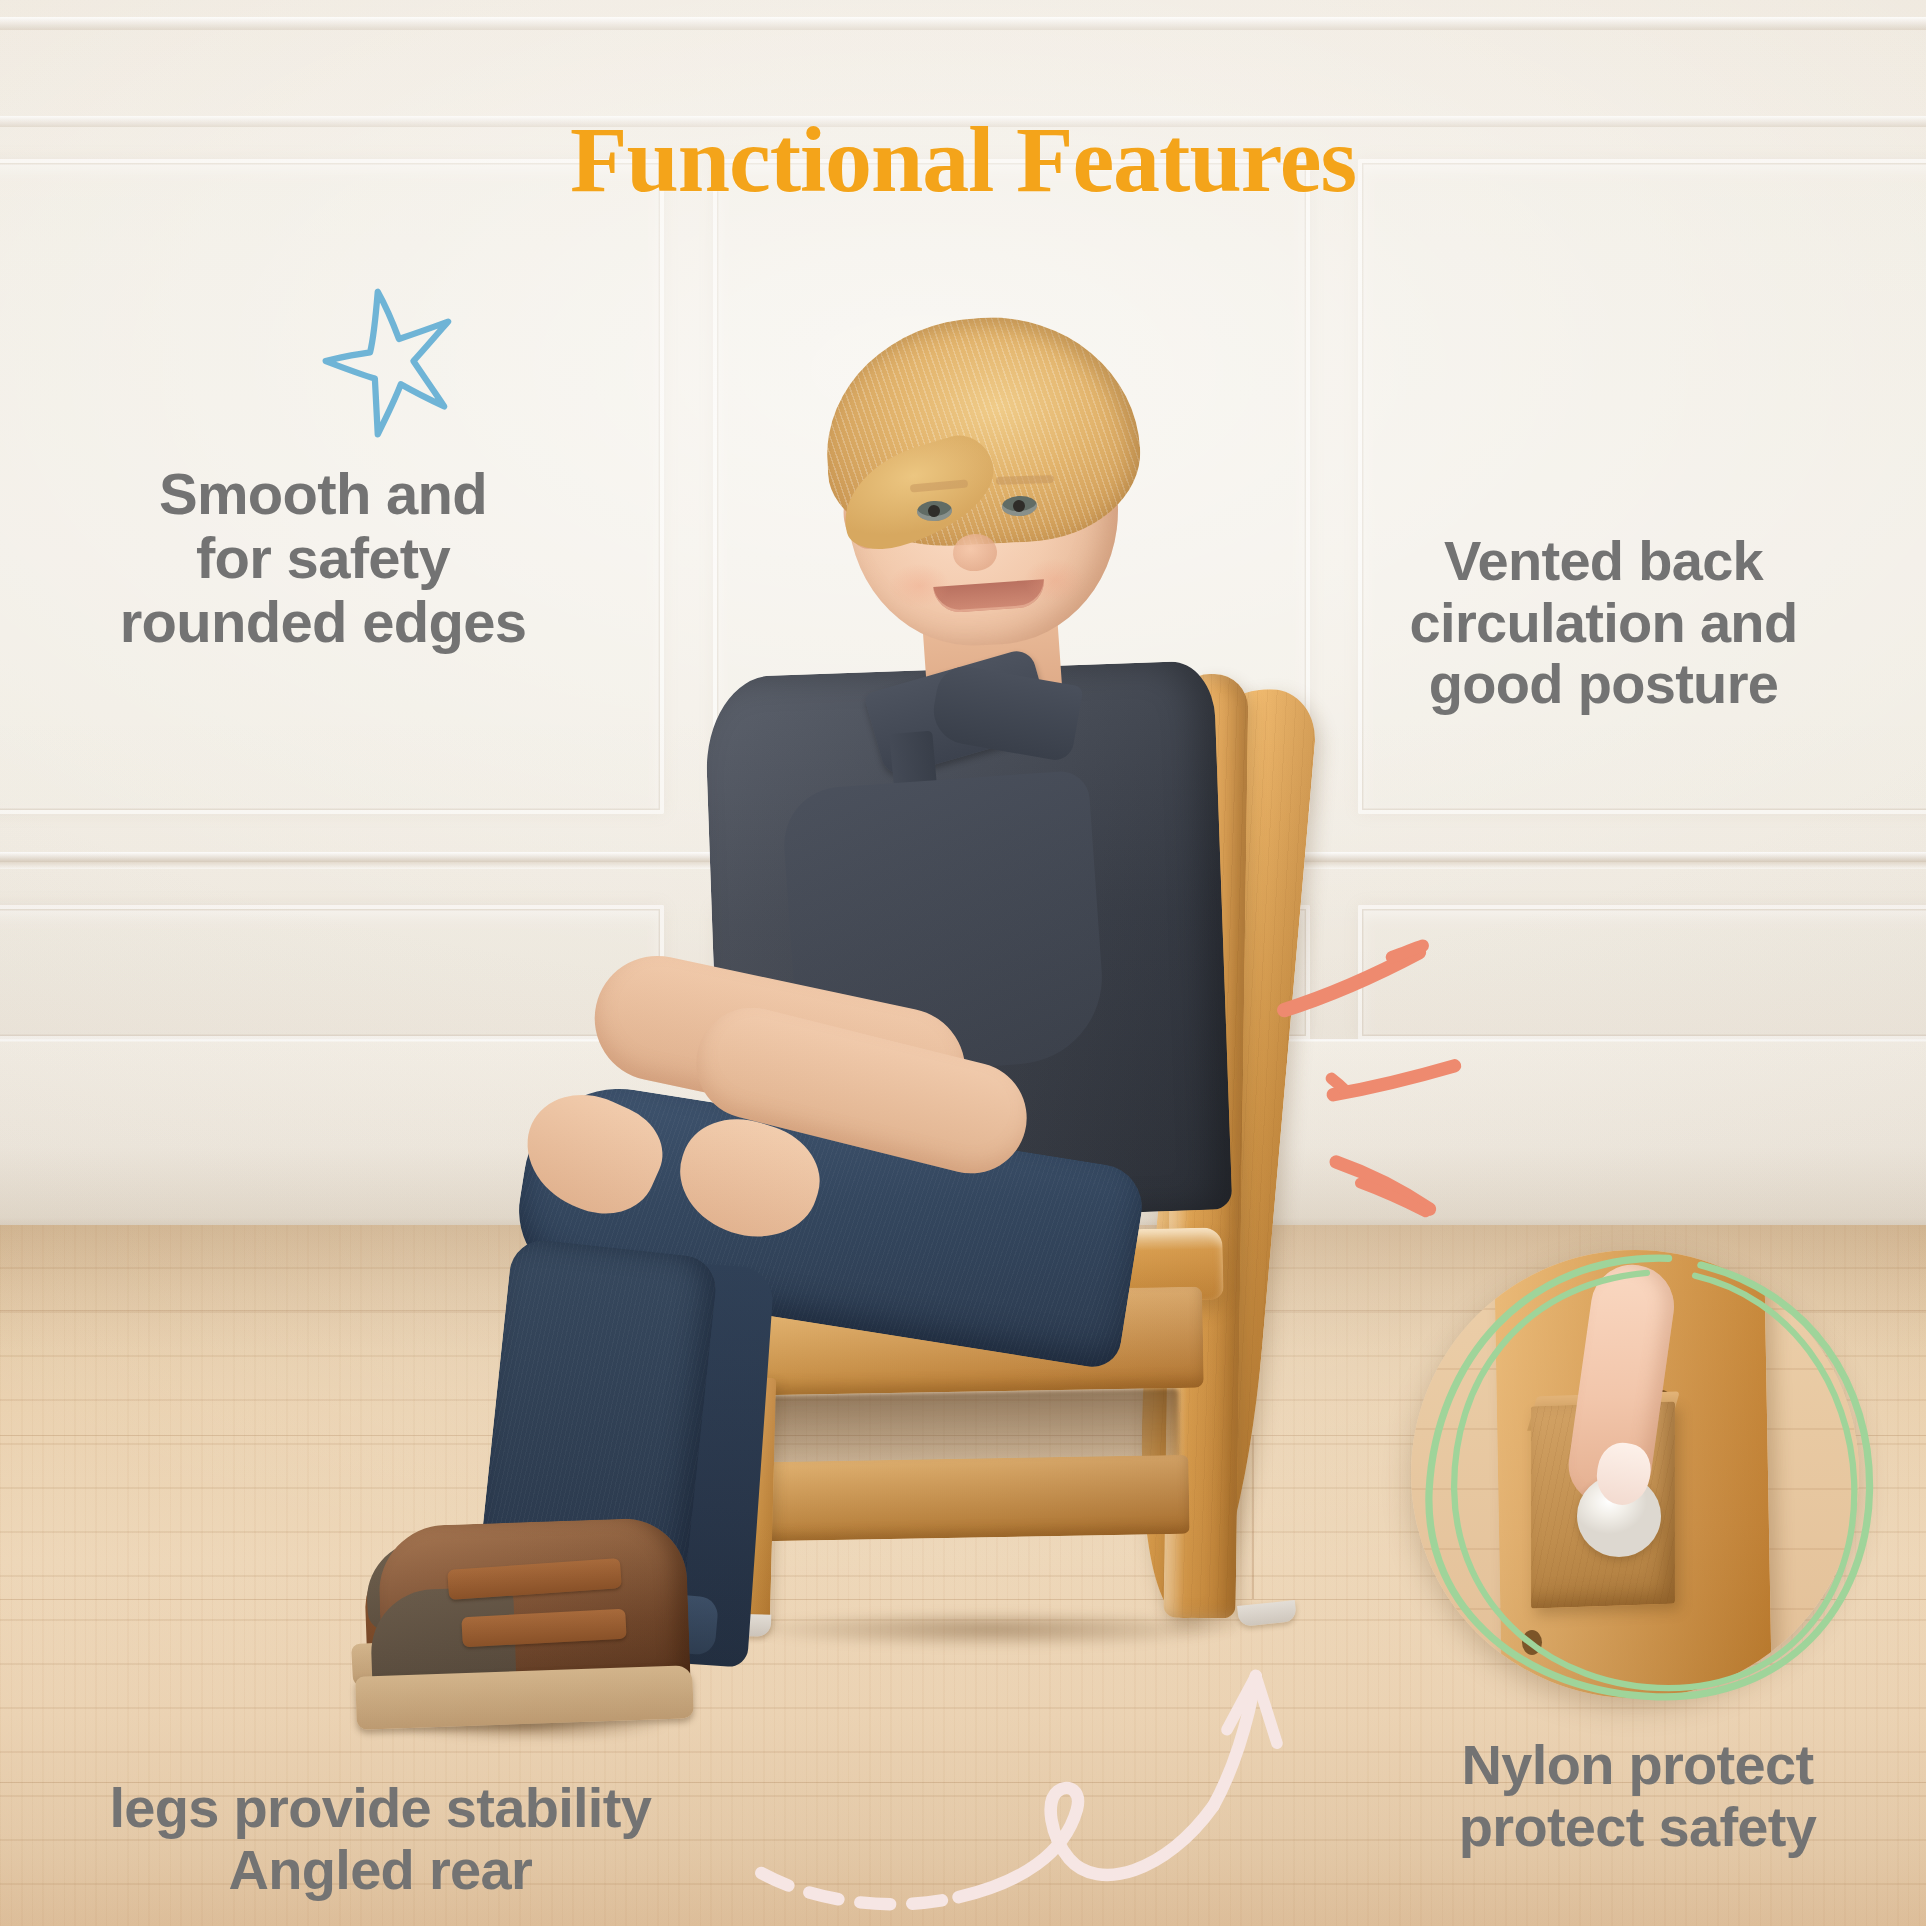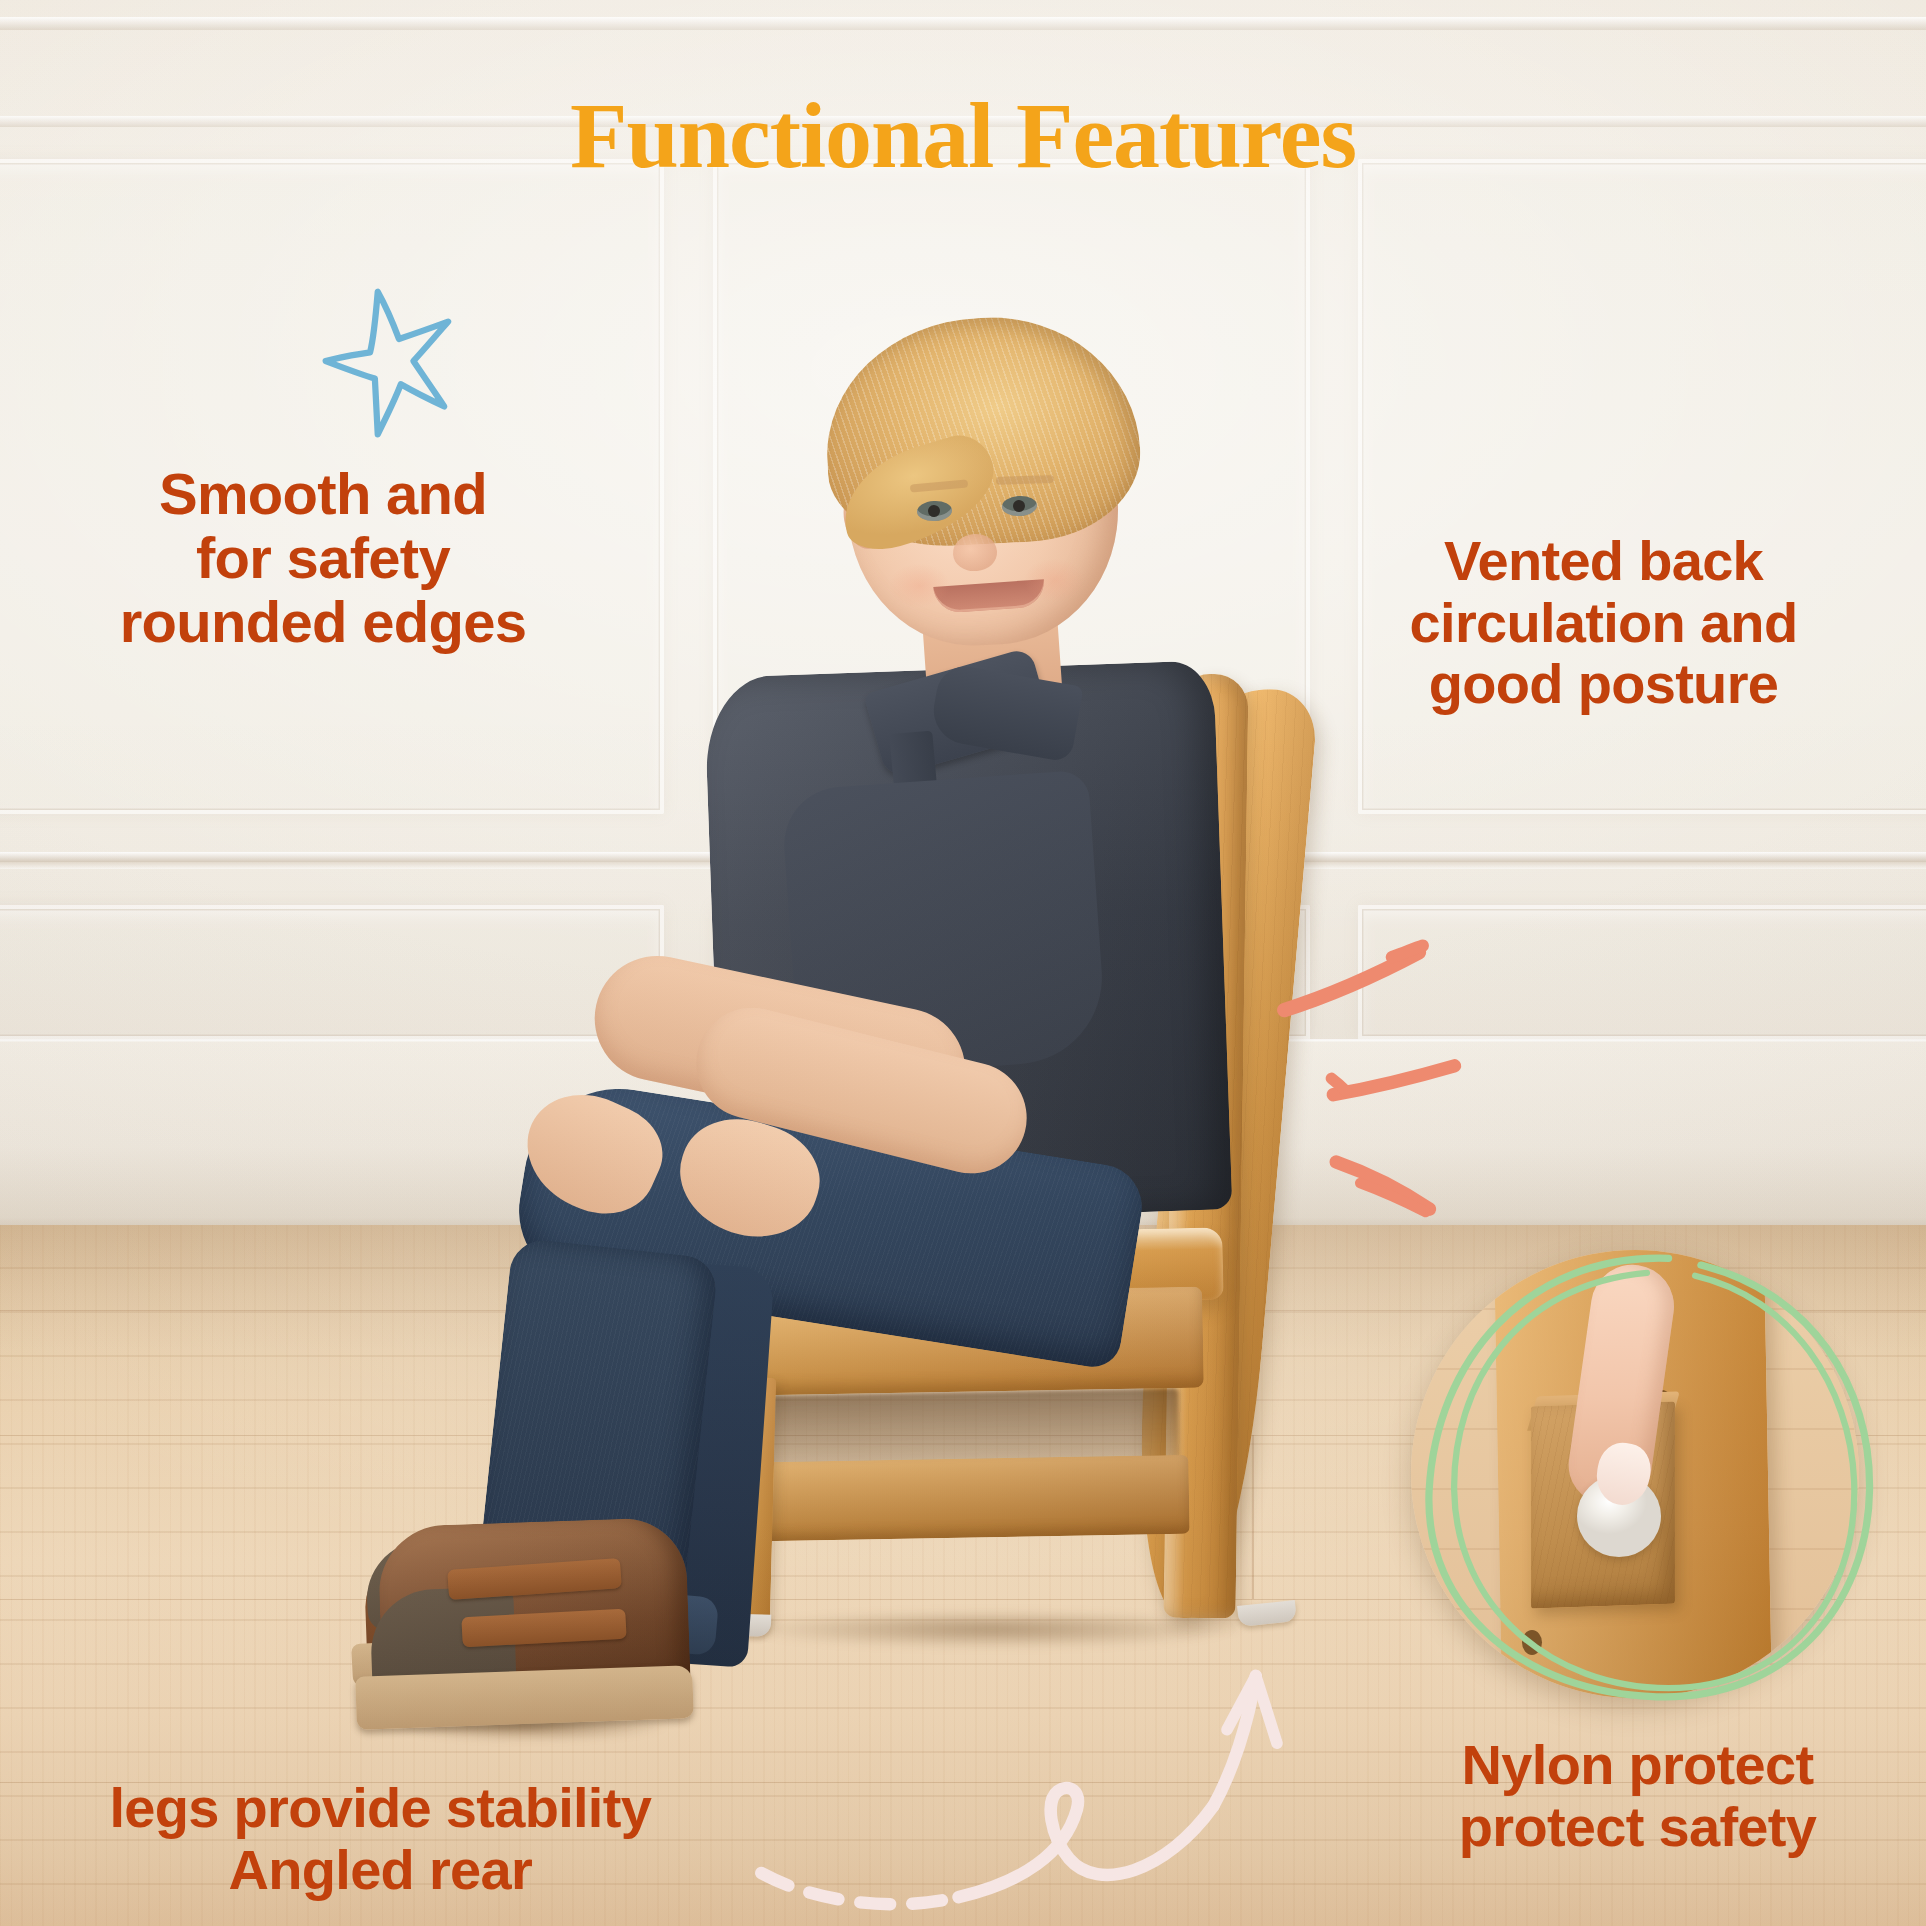--- a/index.html
+++ b/index.html
@@ -427,34 +427,34 @@
     background:radial-gradient(45% 40% at 38% 32%, #ffffff 0%, #f2efe9 45%, #ddd8d0 100%);
     box-shadow:0 3.9px 7.7px rgba(90,60,25,.25);
   }
   .inset-ring{
     position:absolute;left:1406px;top:1240px;width:477px;height:465px;
     pointer-events:none;
   }
 
   
   .title{
-    position:absolute;left:0;top:88px;width:1926px;
+    position:absolute;left:0;top:112px;width:1926px;
     text-align:center;
     font-family:"Liberation Serif", serif;
     font-weight:700;
     font-size:94px;
     letter-spacing:-1px;
     color:#F4A41A;
     line-height:1;
     text-shadow:0 1px 0 rgba(255,255,255,.25);
   }
 
   .callout{
     position:absolute;
-    color:#c2410c;
+    color:#737373;
     font-family:"Liberation Sans", sans-serif;
     font-weight:700;
     line-height:1.10;
     letter-spacing:-0.7px;
     text-align:center;
   }
   .c-left{left:82px;top:462px;width:482px;font-size:58px;}
   .c-right{left:1329px;top:530px;width:549px;font-size:56px;}
   .c-bottom-left{left:4.8px;top:1777px;width:751px;font-size:56px;}
   .c-bottom-right{left:1368px;top:1734px;width:539px;font-size:56px;}

